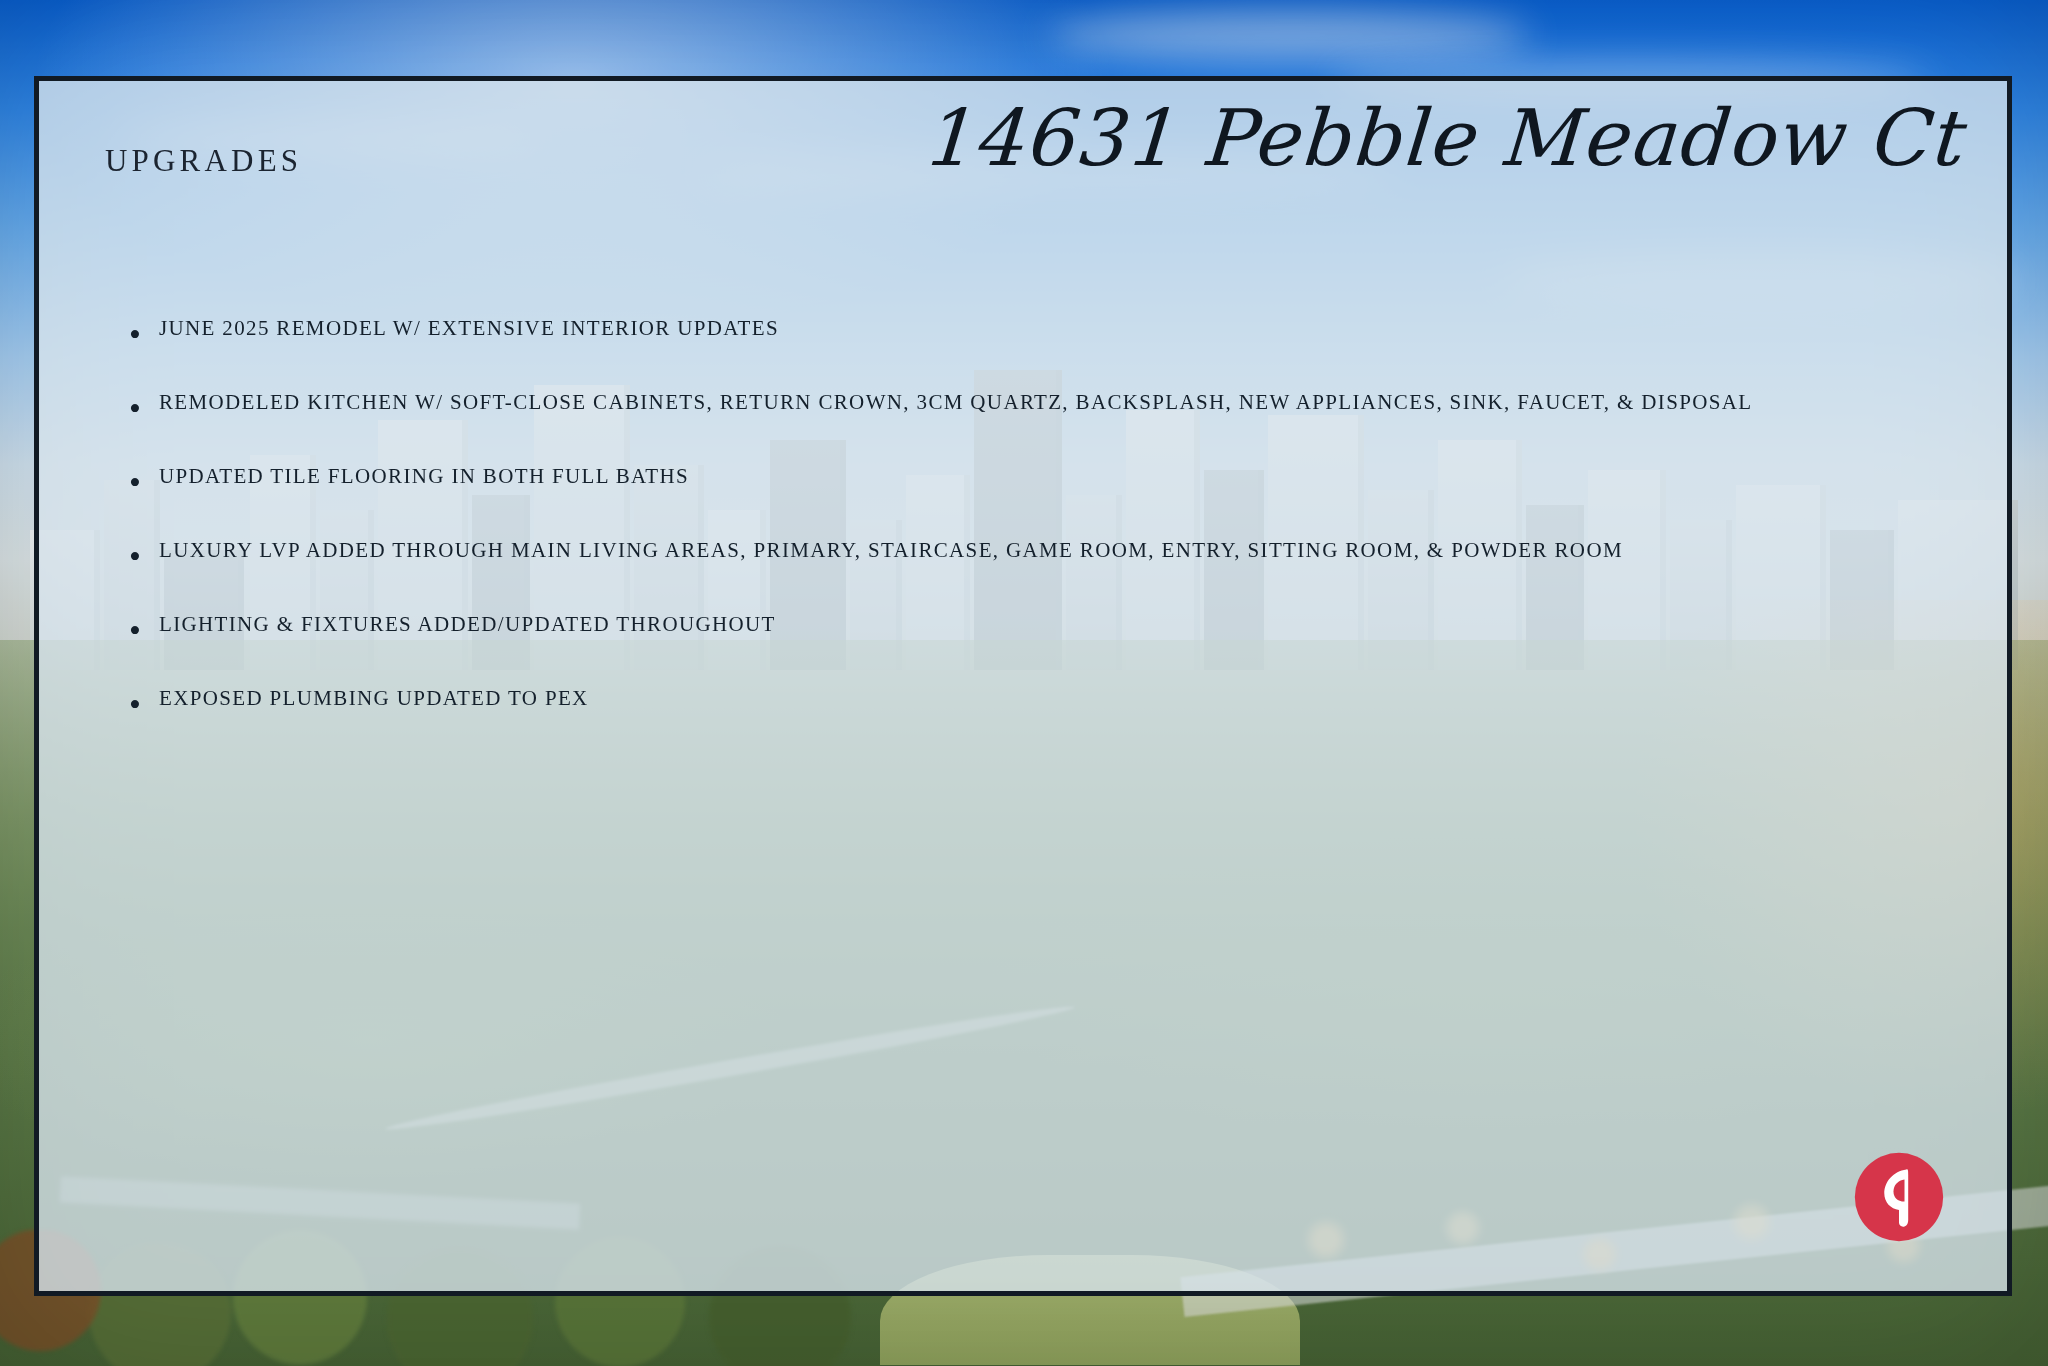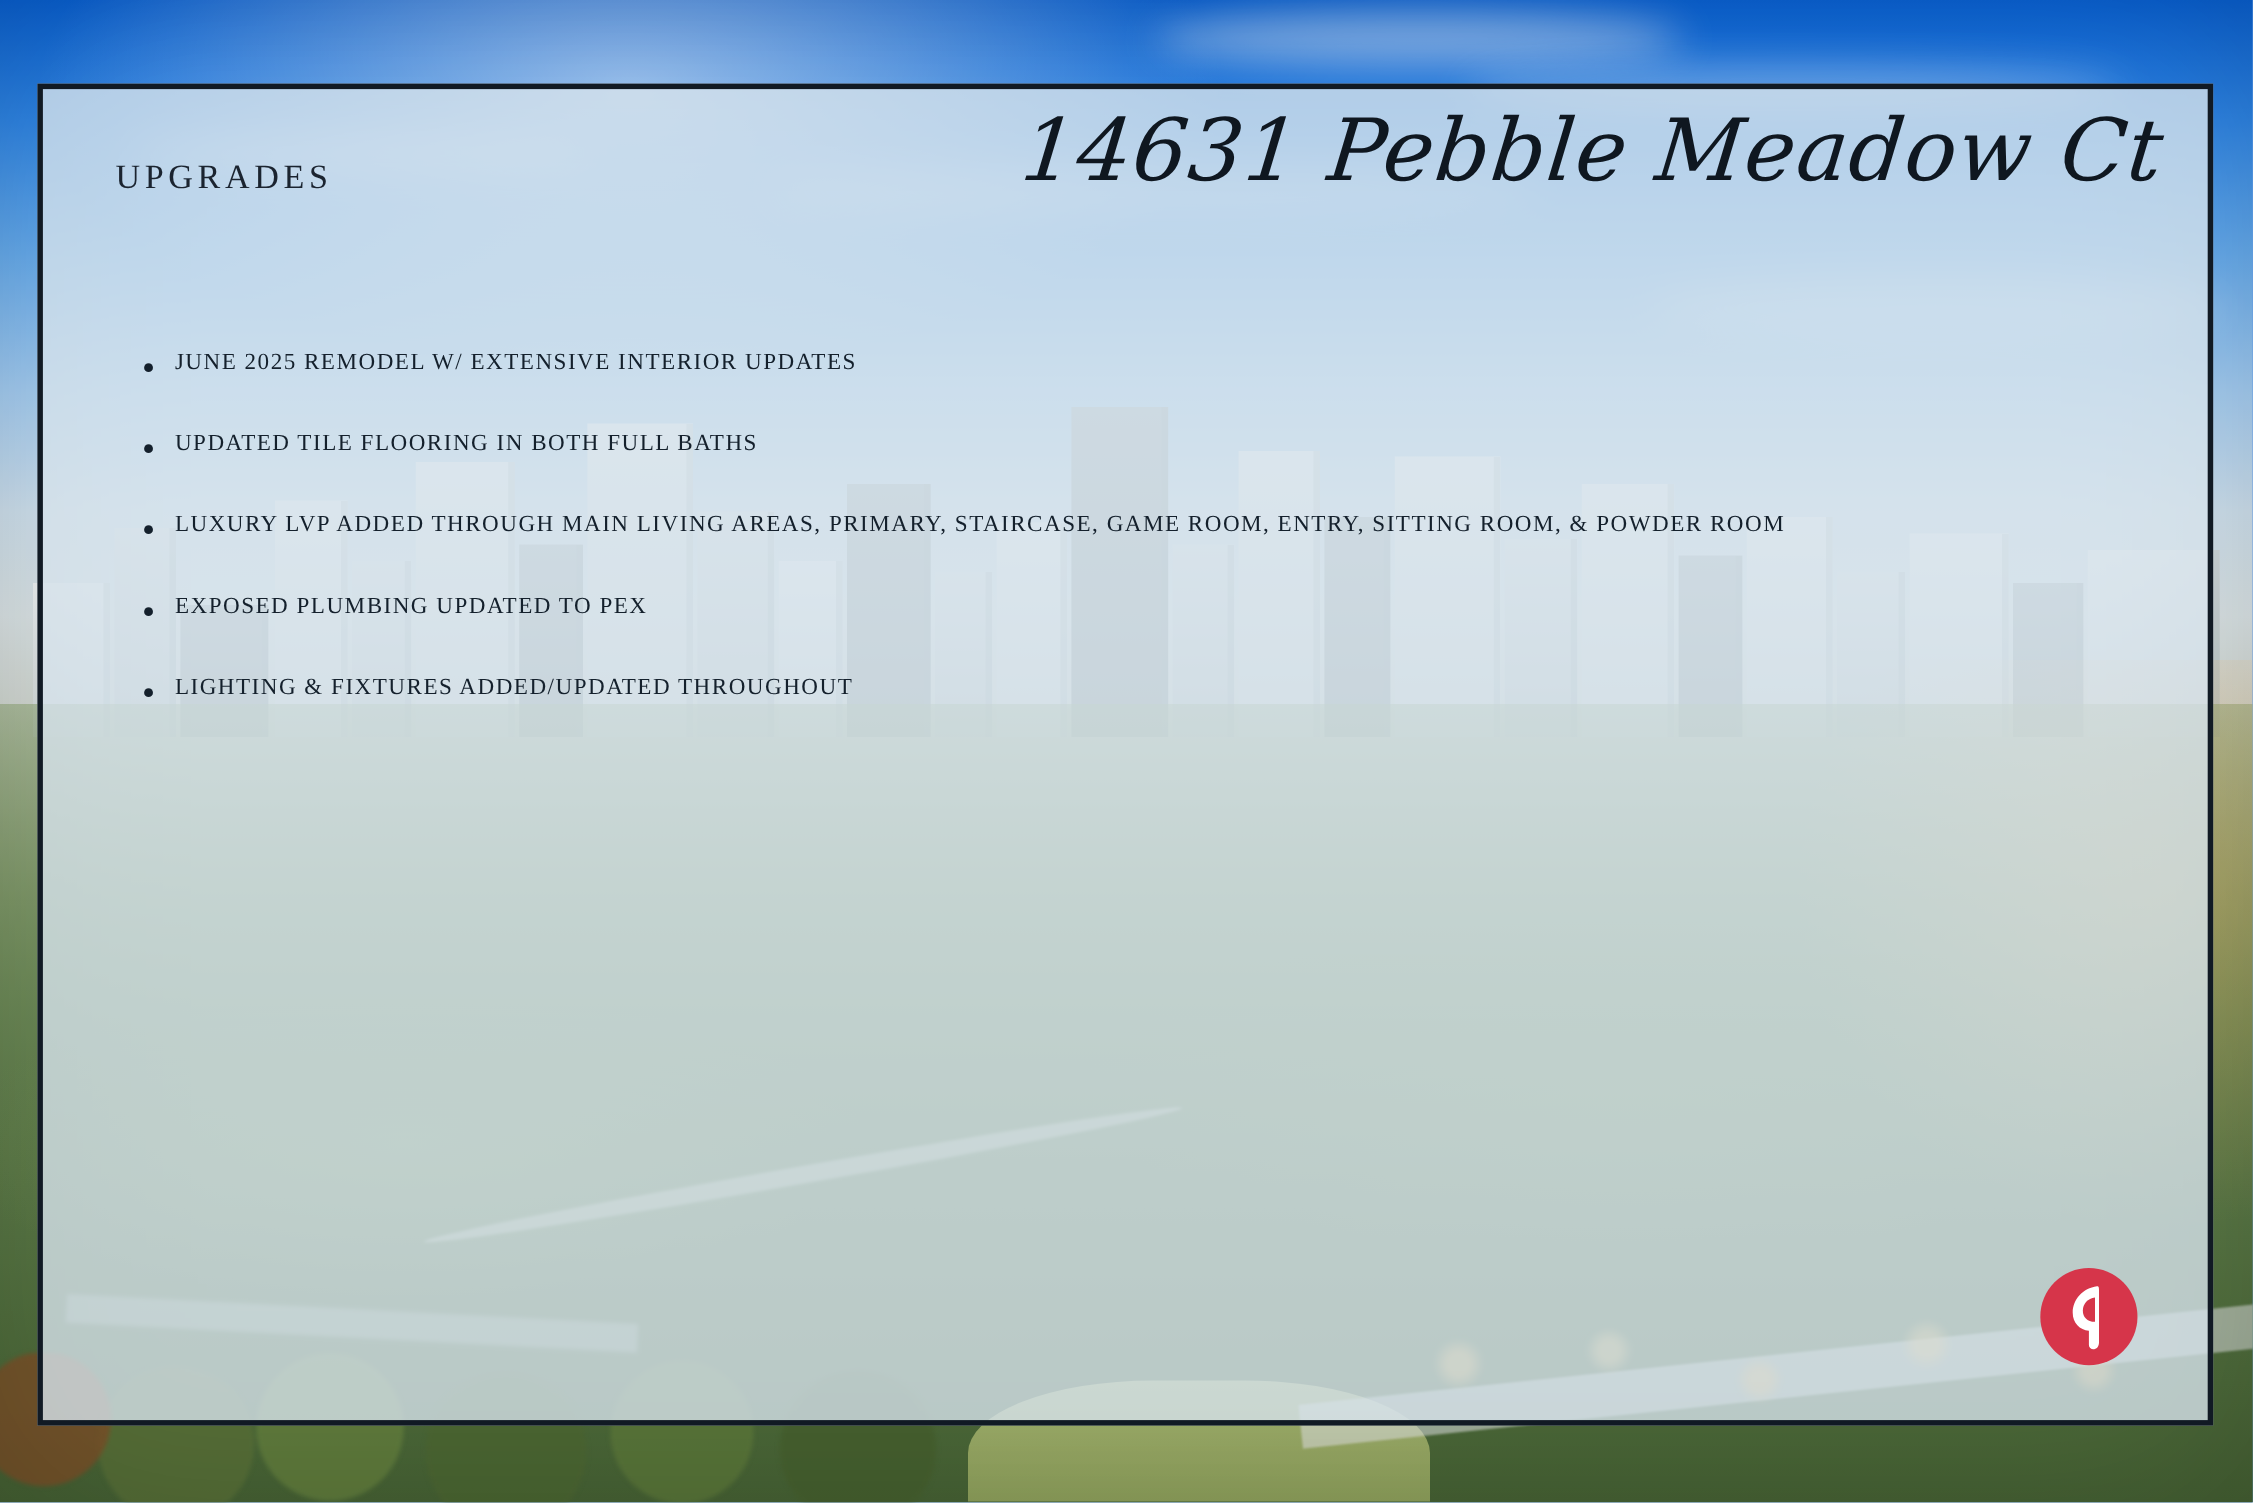--- a/index.html
+++ b/index.html
@@ -286,24 +286,25 @@
 
   <div class="card">
     <div class="card-inner">
 
       <div class="kicker">UPGRADES</div>
 
       <div class="address">14631 Pebble Meadow Ct</div>
 
       <ul class="bullets">
         <li>JUNE 2025 REMODEL W/ EXTENSIVE INTERIOR UPDATES</li>
+        <li>REMODELED KITCHEN W/ SOFT-CLOSE CABINETS, RETURN CROWN, 3CM QUARTZ, BACKSPLASH, NEW APPLIANCES, SINK, FAUCET, &amp; DISPOSAL</li>
         <li>UPDATED TILE FLOORING IN BOTH FULL BATHS</li>
         <li>LUXURY LVP ADDED THROUGH MAIN LIVING AREAS, PRIMARY, STAIRCASE, GAME ROOM, ENTRY, SITTING ROOM, &amp; POWDER ROOM</li>
+        <li>LIGHTING &amp; FIXTURES ADDED/UPDATED THROUGHOUT</li>
         <li>EXPOSED PLUMBING UPDATED TO PEX</li>
-        <li>LIGHTING &amp; FIXTURES ADDED/UPDATED THROUGHOUT</li>
       </ul>
 
       <div class="logo">
         <svg viewBox="0 0 100 100" width="92" height="92" aria-hidden="true">
           <circle cx="50" cy="50" r="48" fill="#d6354a"></circle>
           <path d="M58 20 C44 22 34 33 34 46 C34 56 41 63 50 64 L50 78 C50 81 53 83 56 82 C59 81 60 78 60 75 L60 26 C60 22 60 19 58 20 Z" fill="#ffffff"></path>
           <path d="M44 44 C44 37 49 32 56 31 L56 55 C48 55 44 50 44 44 Z" fill="#d6354a"></path>
         </svg>
       </div>
 

